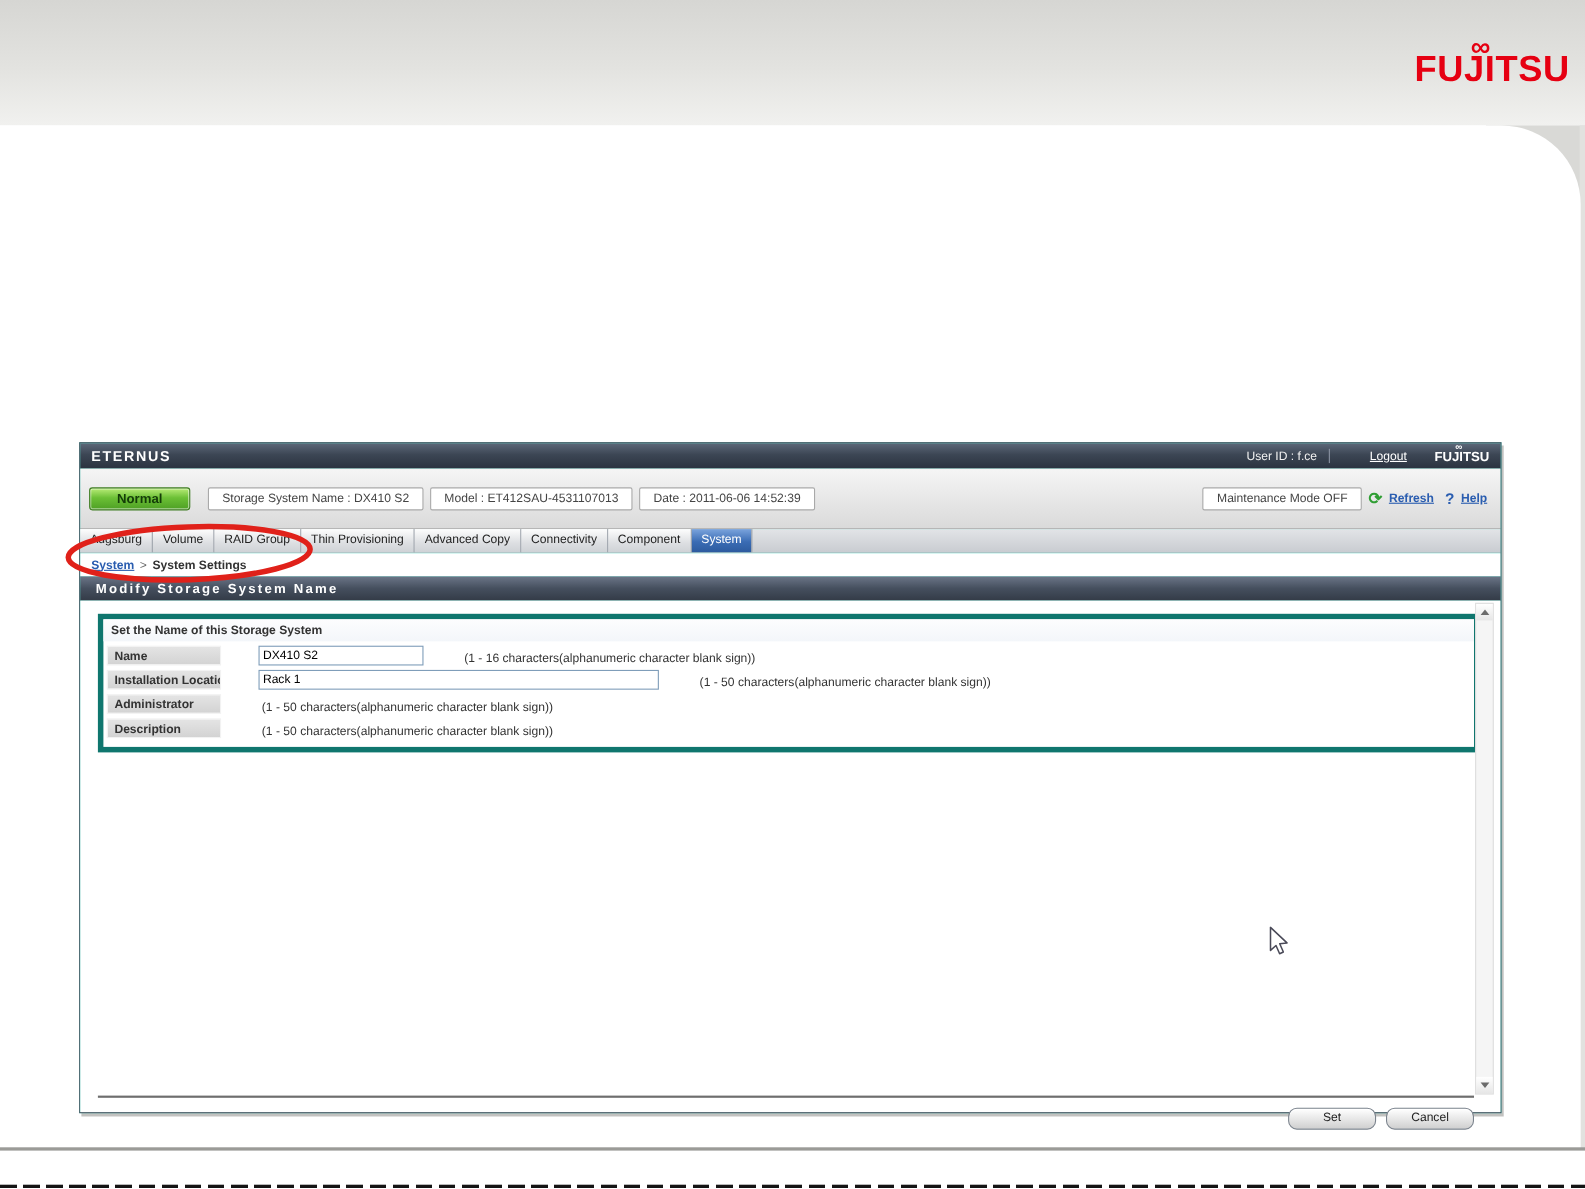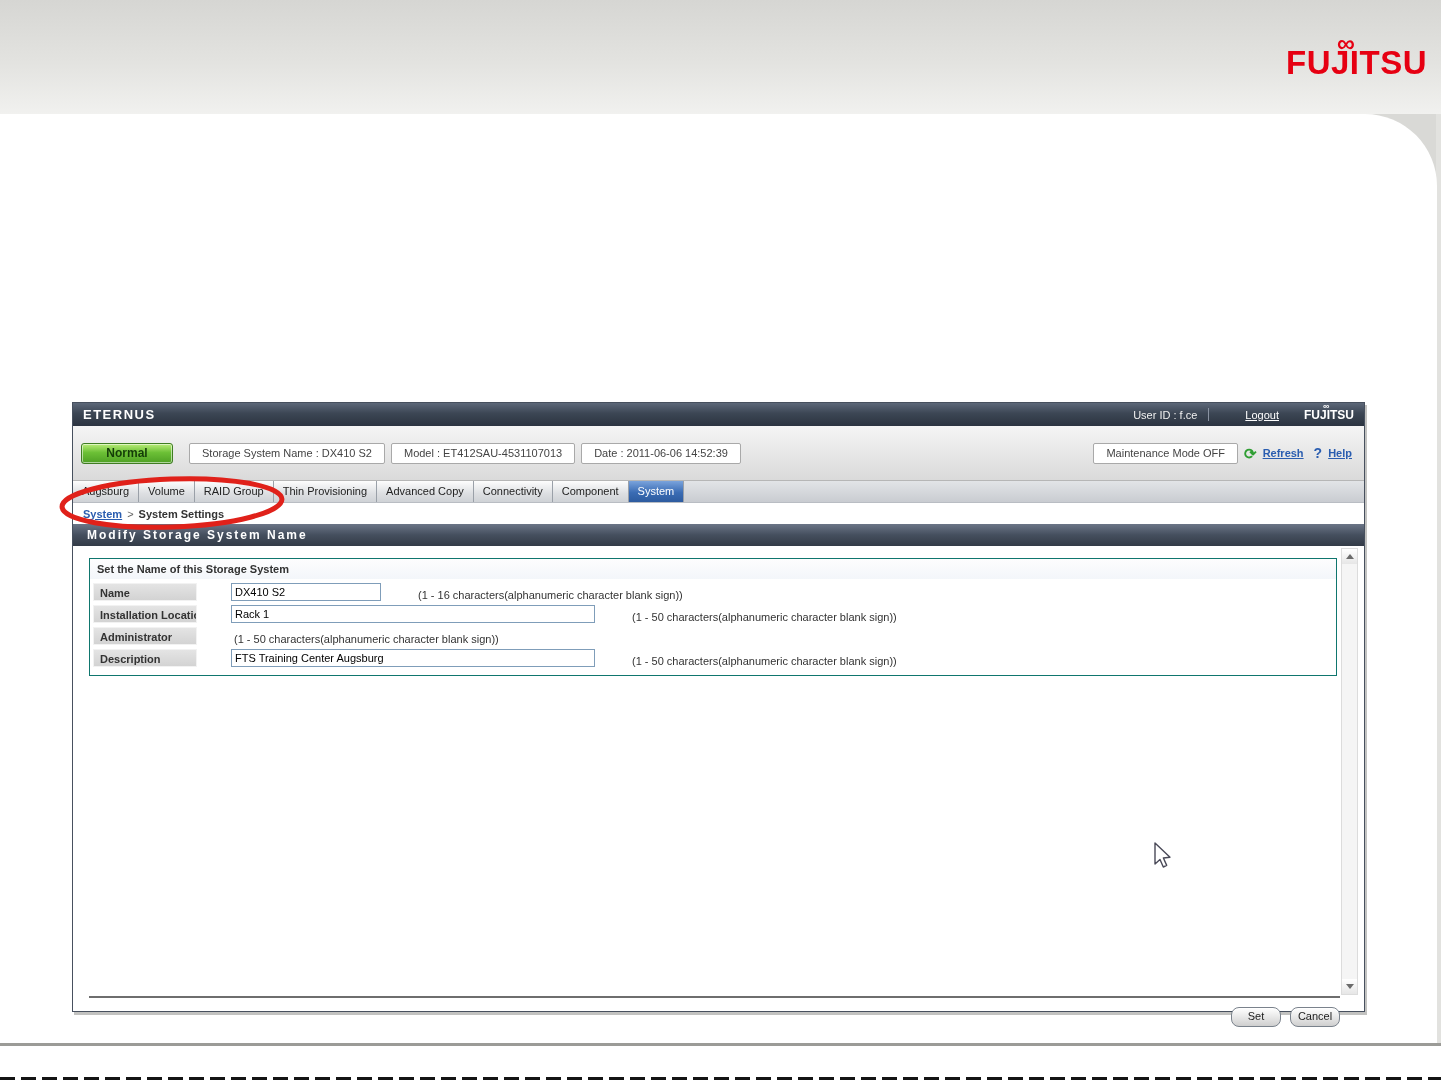--- a/index.html
+++ b/index.html
@@ -61,36 +61,36 @@
     background:#ffffff;font-size:11px;padding:0 10px;}
   .bc-link{color:#2a5db0;font-weight:bold;text-decoration:underline;cursor:pointer;}
   .bc-sep{color:#666;}
   .bc-cur{color:#333;font-weight:bold;}
   
   .win-pagetitle{height:22px;flex:0 0 22px;line-height:22px;padding:0 14px;color:#fff;
     font-size:12px;font-weight:bold;letter-spacing:2px;
     background:linear-gradient(180deg,#6b7587 0%,#454f5e 50%,#333b47 100%);}
   
   .win-content{position:relative;flex:1;background:#fff;}
-  .form-panel{position:absolute;left:16px;top:12px;width:1246px;border:1px solid #0f766e;
+  .form-panel{position:absolute;left:16px;top:12px;width:1246px;border:5px solid #0f766e;
     background:#fff;padding-bottom:8px;}
   .panel-header{height:20px;line-height:20px;padding:0 7px;font-size:11px;font-weight:bold;color:#333;
     background:linear-gradient(180deg,#fdfdfe,#f3f6fa);}
   .frow{display:flex;align-items:flex-end;height:20px;margin:2px 3px 0 3px;gap:32px;}
   .flabel{width:104px;flex:0 0 104px;height:18px;line-height:18px;box-sizing:border-box;padding-left:6px;
     background:linear-gradient(180deg,#e4e4e4,#d3d3d3);border:1px solid #f2f2f2;
     font-size:11px;font-weight:bold;color:#333;white-space:nowrap;overflow:hidden;}
   .fvalue{height:16px;border:1px solid #7f9db9;font-size:11px;padding:0 3px;margin-left:2px;
     font-family:"Liberation Sans",sans-serif;color:#000;}
   .fvalue.short{width:142px;}
   .fvalue.long{width:356px;}
   .fhint{font-size:11px;color:#333;margin-left:5px;white-space:nowrap;}
   .content-sep{position:absolute;left:16px;right:24px;top:450px;border-top:2px solid #6e6e6e;}
   .action-buttons{position:absolute;top:461px;right:24px;display:flex;gap:9px;}
-  .btn{min-width:42px;height:18px;line-height:16px;padding:0 3px;text-align:center;cursor:pointer;
+  .btn{min-width:42px;height:18px;line-height:16px;padding:0 18px;text-align:center;cursor:pointer;
     border:1px solid #7a828c;border-radius:8px;font-size:11px;color:#222;
     background:linear-gradient(180deg,#ffffff 0%,#e3e3e3 60%,#cfcfcf 100%);
     box-shadow:inset 0 1px 0 #fff;}
   
   .vscroll{position:absolute;right:6px;top:2px;width:17px;height:447px;
     background:#f5f5f5;border:1px solid #dcdcdc;box-sizing:border-box;}
   .sb-btn{position:absolute;left:0;width:15px;height:15px;display:flex;align-items:center;justify-content:center;
     background:linear-gradient(180deg,#ffffff,#e6e6e6);cursor:pointer;}
   .sb-up{top:0;}
   .sb-down{bottom:0;}
@@ -181,21 +181,20 @@
         <span class="fhint">(1 - 50 characters(alphanumeric character blank sign))</span>
       </div>
 
       <div class="frow">
         <div class="flabel">Administrator</div>
         <span class="fhint">(1 - 50 characters(alphanumeric character blank sign))</span>
       </div>
 
       <div class="frow">
         <div class="flabel">Description</div>
-        <input class="fvalue long" type="text" value="FTS Training Center Augsburg" style="">
         <span class="fhint">(1 - 50 characters(alphanumeric character blank sign))</span>
       </div>
     </div>
 
     <div class="vscroll">
       <div class="sb-btn sb-up">
         <div class="tri-up"></div>
       </div>
       <div class="sb-btn sb-down">
         <div class="tri-down"></div>

